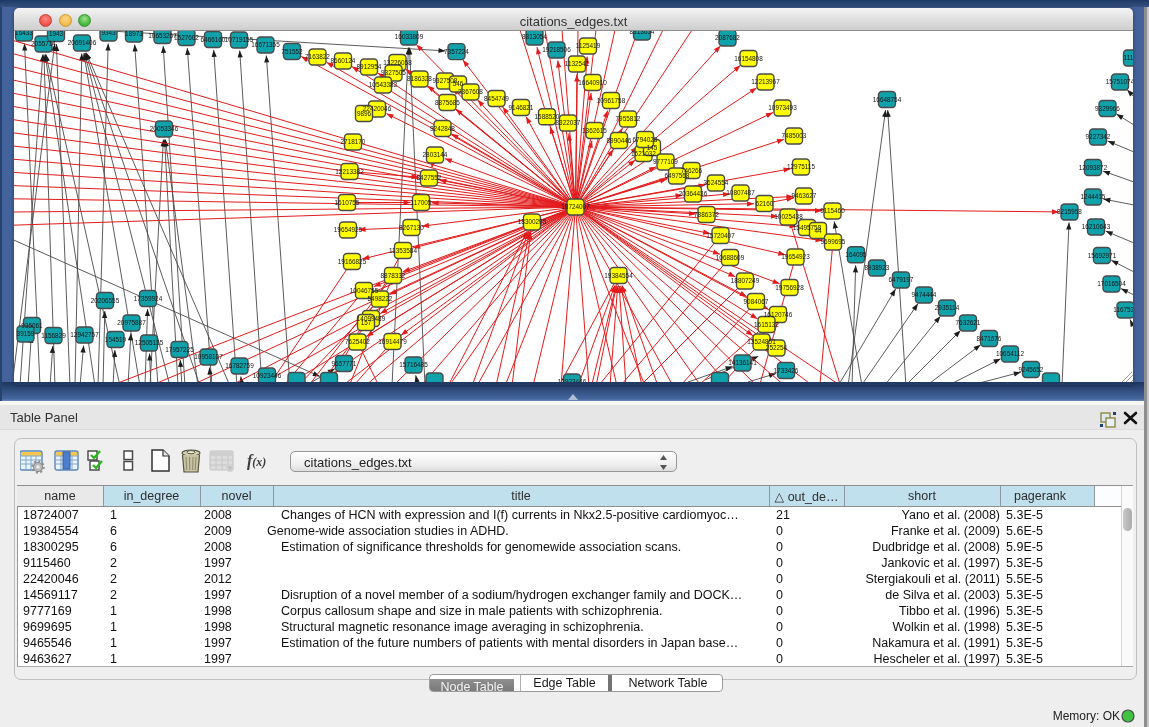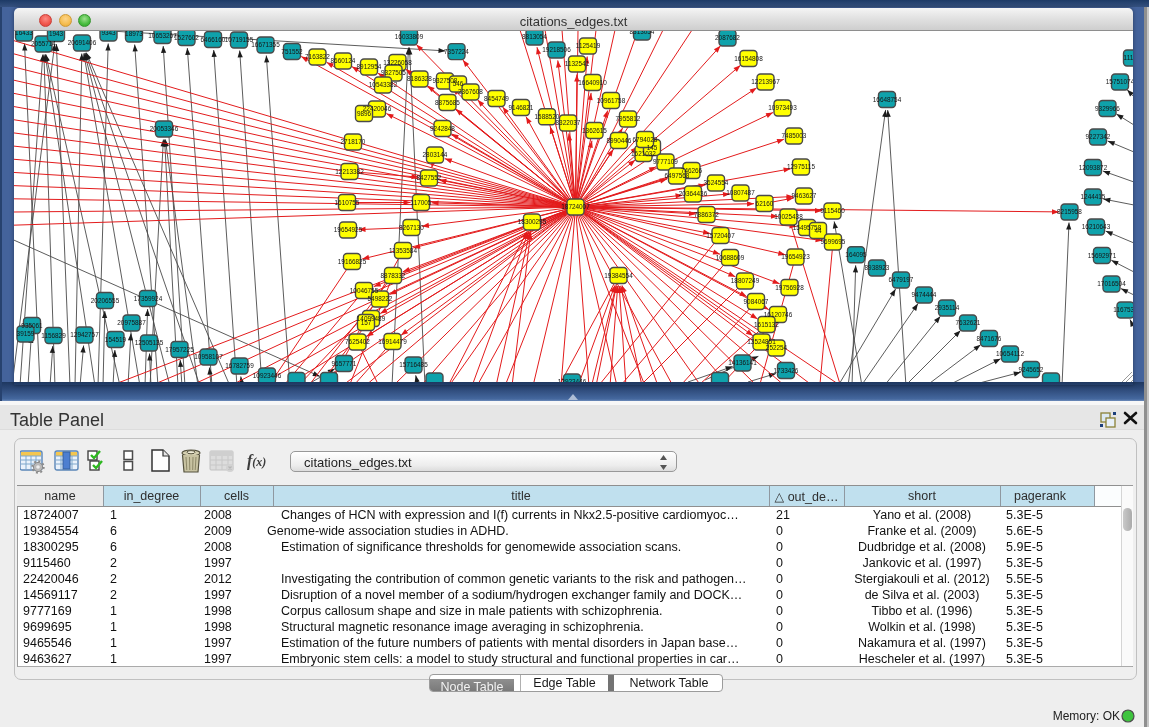--- a/index.html
+++ b/index.html
@@ -446,21 +446,21 @@
 <text x="577.0" y="66.1" font-size="6.4" text-anchor="middle" fill="#161616" font-family="Liberation Sans, sans-serif">1132541</text>
 <text x="588.0" y="48.1" font-size="6.4" text-anchor="middle" fill="#161616" font-family="Liberation Sans, sans-serif">1125419</text>
 <text x="575.5" y="209.1" font-size="6.4" text-anchor="middle" fill="#161616" font-family="Liberation Sans, sans-serif">18724007</text>
 <path d="M1122 382L1132 372M1125 383L1134 374M1129 384L1136 377" stroke="#9a9a9a" stroke-width="1"></path>
 </svg>
 
 <div class="abs" style="left:568px;top:394px;width:0;height:0;border-left:5px solid transparent;border-right:5px solid transparent;border-bottom:6px solid #aebed6"></div>
 
 <div class="abs" style="left:0;top:400.5px;width:1149px;height:4.5px;background:#f7f7f7"></div>
 <div class="abs" style="left:0;top:405px;width:1149px;height:25px;background:#e6e6e6;border-bottom:1px solid #dcdcdc">
- <div class="abs" style="left:10px;top:5px;font-size:18px;color:#333">Table Panel</div>
+ <div class="abs" style="left:10px;top:5px;font-size:13px;color:#333">Table Panel</div>
  <svg class="abs" style="left:1100px;top:7px" width="17" height="16">
       <rect x="1" y="1" width="9" height="9" fill="#dce8f2" stroke="#8a8136" stroke-width="1.3"></rect>
       <rect x="6" y="6" width="9" height="9" fill="#e8f0f8" stroke="#8a8136" stroke-width="1.3"></rect>
       <rect x="13" y="0" width="3" height="3" fill="#1c3f7a"></rect>
       <rect x="0" y="12" width="3" height="3" fill="#1c3f7a"></rect>
     </svg>
  <svg class="abs" style="left:1123px;top:6px" width="15" height="14">
       <path d="M2 2L13 12M13 2L2 12" stroke="#111" stroke-width="2.6" stroke-linecap="round"></path>
     </svg>
 </div>
@@ -534,24 +534,24 @@
 <div class="abs hsep" style="left:200px"></div>
 <div class="abs hsep" style="left:273px"></div>
 <div class="abs hsep" style="left:769px"></div>
 <div class="abs hsep" style="left:844px"></div>
 <div class="abs hsep" style="left:1000px"></div>
 <div class="abs hsep" style="left:1094px"></div>
 <style>.hsep{top:486px;width:1px;height:20px;background:#8f98a0;position:absolute}
 .htxt{position:absolute;top:489px;font-size:12.5px;color:#2e2e2e;text-align:center}
 .trow{position:absolute;left:0;width:1149px;height:16px;font-size:12.5px;color:#111}
 .trow span{position:absolute;top:1px;white-space:nowrap}
-.trow .ctr{text-align:center}</style>
+.trow .ctr{text-align:right}</style>
 <div class="htxt" style="left:17px;width:86px">name</div>
 <div class="htxt" style="left:103px;width:97px">in_degree</div>
-<div class="htxt" style="left:200px;width:73px">cells</div>
+<div class="htxt" style="left:200px;width:73px">novel</div>
 <div class="htxt" style="left:273px;width:496px">title</div>
 <div class="htxt" style="left:769px;width:75px">△ out_de…</div>
 <div class="htxt" style="left:844px;width:156px">short</div>
 <div class="htxt" style="left:1000px;width:80px">pagerank</div>
 <div class="trow" style="top:506.5px">
 <span style="left:23px">18724007</span>
     <span style="left:110px">1</span>
 <span style="left:204px">2008</span>
     <span style="left:281px">Changes of HCN with expression and I(f) currents in Nkx2.5-positive cardiomyoc…</span>
 <span style="left:776px">21</span>
@@ -581,23 +581,22 @@
     <span style="left:110px">2</span>
 <span style="left:204px">1997</span>
 <span style="left:776px">0</span>
     <span class="ctr" style="left:844px;width:156px">Jankovic et al. (1997)</span>
 <span style="left:1006px">5.3E-5</span>
   </div>
 <div class="trow" style="top:570.7px">
 <span style="left:23px">22420046</span>
     <span style="left:110px">2</span>
 <span style="left:204px">2012</span>
-    <span style="left:281px">Investigating the contribution of common genetic variants to the risk and pathogen…</span>
-<span style="left:776px">0</span>
-    <span class="ctr" style="left:844px;width:156px">Stergiakouli et al. (2012)</span>
+<span style="left:776px">0</span>
+    <span class="ctr" style="left:844px;width:156px">Stergiakouli et al. (2011)</span>
 <span style="left:1006px">5.5E-5</span>
   </div>
 <div class="trow" style="top:586.8px">
 <span style="left:23px">14569117</span>
     <span style="left:110px">2</span>
 <span style="left:204px">1997</span>
     <span style="left:281px">Disruption of a novel member of a sodium/hydrogen exchanger family and DOCK…</span>
 <span style="left:776px">0</span>
     <span class="ctr" style="left:844px;width:156px">de Silva et al. (2003)</span>
 <span style="left:1006px">5.3E-5</span>
@@ -619,40 +618,39 @@
 <span style="left:776px">0</span>
     <span class="ctr" style="left:844px;width:156px">Wolkin et al. (1998)</span>
 <span style="left:1006px">5.3E-5</span>
   </div>
 <div class="trow" style="top:634.9px">
 <span style="left:23px">9465546</span>
     <span style="left:110px">1</span>
 <span style="left:204px">1997</span>
     <span style="left:281px">Estimation of the future numbers of patients with mental disorders in Japan base…</span>
 <span style="left:776px">0</span>
-    <span class="ctr" style="left:844px;width:156px">Nakamura et al. (1997)</span>
+    <span class="ctr" style="left:844px;width:156px">Nakamura et al. (1991)</span>
 <span style="left:1006px">5.3E-5</span>
   </div>
 <div class="trow" style="top:651.0px">
 <span style="left:23px">9463627</span>
     <span style="left:110px">1</span>
 <span style="left:204px">1997</span>
-    <span style="left:281px">Embryonic stem cells: a model to study structural and functional properties in car…</span>
 <span style="left:776px">0</span>
     <span class="ctr" style="left:844px;width:156px">Hescheler et al. (1997)</span>
 <span style="left:1006px">5.3E-5</span>
   </div>
 
 <div class="abs" style="left:1121px;top:486px;width:12px;height:180px;background:#fafafa;border-left:1px solid #d5d5d5"></div>
 <div class="abs" style="left:1123px;top:508px;width:9px;height:23px;background:linear-gradient(90deg,#c9c9c9,#ababab);border-radius:5px"></div>
 
 <div class="abs" style="left:429px;top:674px;width:294px;height:18px;border:1px solid #9b9b9b;border-radius:4px;background:#fff;overflow:hidden;font-size:12.5px;line-height:17px;text-align:center">
  <div class="abs" style="left:0;top:4px;width:84px;height:18px;background:linear-gradient(180deg,#8f8f8f,#6f6f6f);color:#f2f2f2">Node Table</div>
  <div class="abs" style="left:90px;top:0;width:88px;height:18px;border-left:1px solid #b0b0b0;color:#1a1a1a">Edge Table</div>
- <div class="abs" style="left:178px;top:0;width:116px;height:18px;border-left:6px solid #737373;color:#1a1a1a">Network Table</div>
+ <div class="abs" style="left:178px;top:0;width:116px;height:18px;border-left:4px solid #737373;color:#1a1a1a">Network Table</div>
 </div>
 
 <div class="abs" style="left:1040px;top:709px;width:80px;text-align:right;font-size:12px;color:#222">Memory: OK</div>
 <svg class="abs" style="left:1121px;top:709px" width="14" height="14">
     <circle cx="7" cy="7" r="6" fill="#3ec43e" stroke="#4c4c4c" stroke-width="1.2"></circle>
   </svg>
 
 <div class="abs" style="left:1144px;top:7px;width:3px;height:720px;background:#8f8f8f"></div>
 <div class="abs" style="left:1147px;top:7px;width:2px;height:720px;background:#c6c6c6"></div>
 </body></html>

